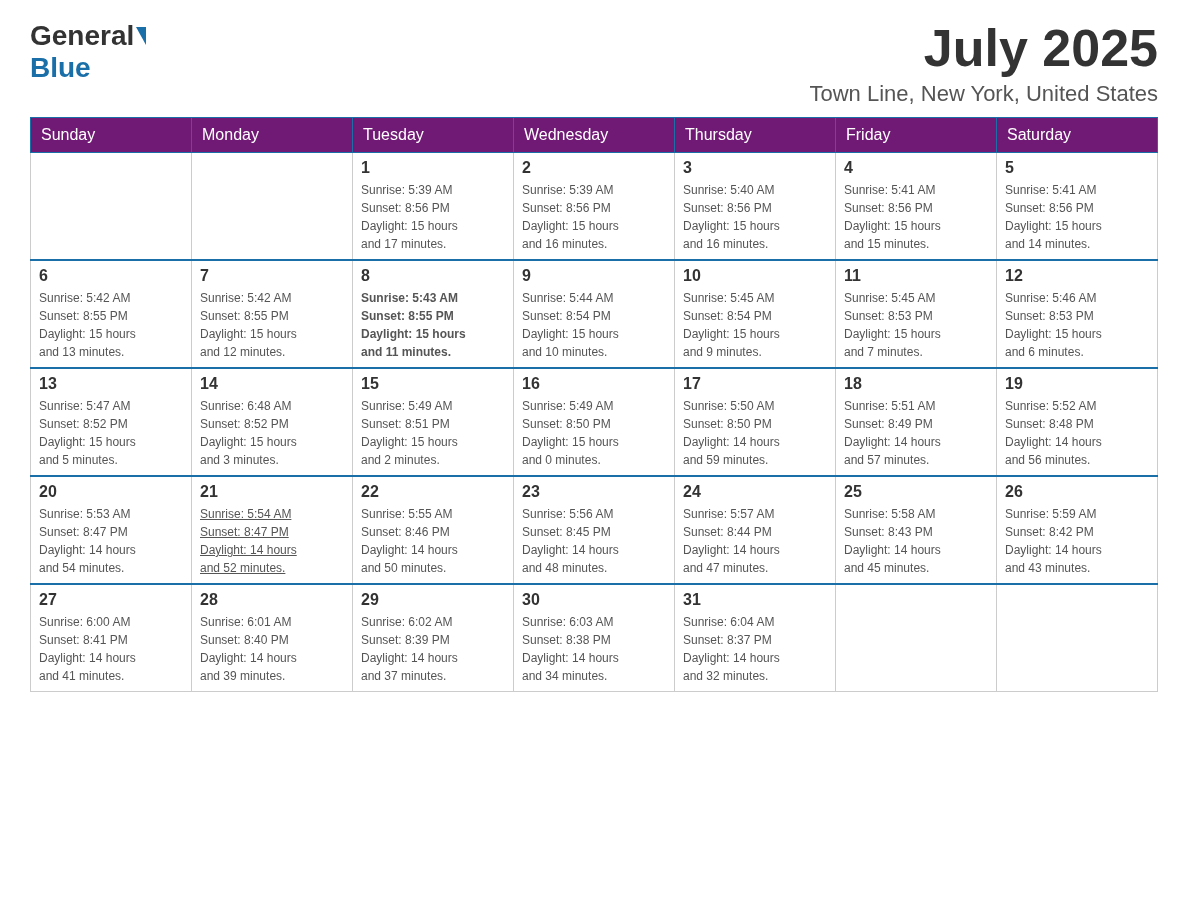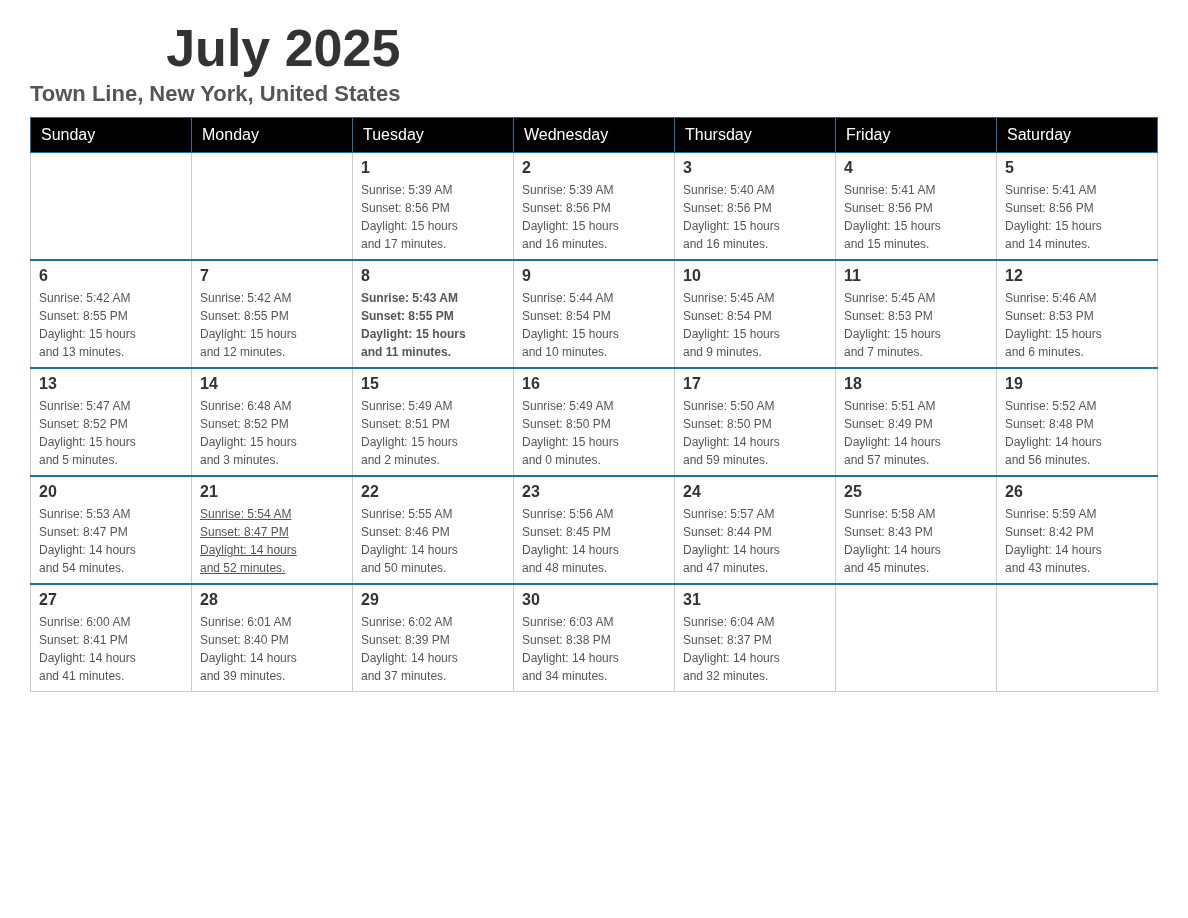--- a/index.html
+++ b/index.html
@@ -49,29 +49,28 @@
     .month-year {
       font-size: 52px;
       font-weight: bold;
       color: #333;
       line-height: 1.1;
     }
     .location {
       font-size: 22px;
       color: #555;
       margin-top: 4px;
-      font-weight: bold;
     }
     .calendar {
       width: 100%;
       border-collapse: collapse;
       margin-top: 10px;
     }
     .calendar th {
-      background-color: #000000;
+      background-color: #701a75;
       color: #fff;
       padding: 8px 10px;
       text-align: left;
       font-size: 16px;
       font-weight: normal;
       border: 1px solid #1a6fa8;
       margin-top: 27px;
     }
     .calendar td {
       border: 1px solid #ccc;
@@ -99,20 +98,29 @@
     }
     .calendar tr:first-child td,
     .calendar thead tr th {
       border-top: 1px solid #1a6fa8;
     }
   </style>
 </head>
 <body>
 
 <div class="header">
+  <div class="logo">
+    <div class="logo-text">
+      <span class="logo-general">General</span>
+      <span class="logo-triangle"></span>
+    </div>
+    <div>
+      <span class="logo-blue">Blue</span>
+    </div>
+  </div>
   <div class="title-section">
     <div class="month-year">July 2025</div>
     <div class="location">Town Line, New York, United States</div>
   </div>
 </div>
 
 <table class="calendar">
   <thead>
     <tr>
     <th>Sunday</th>

